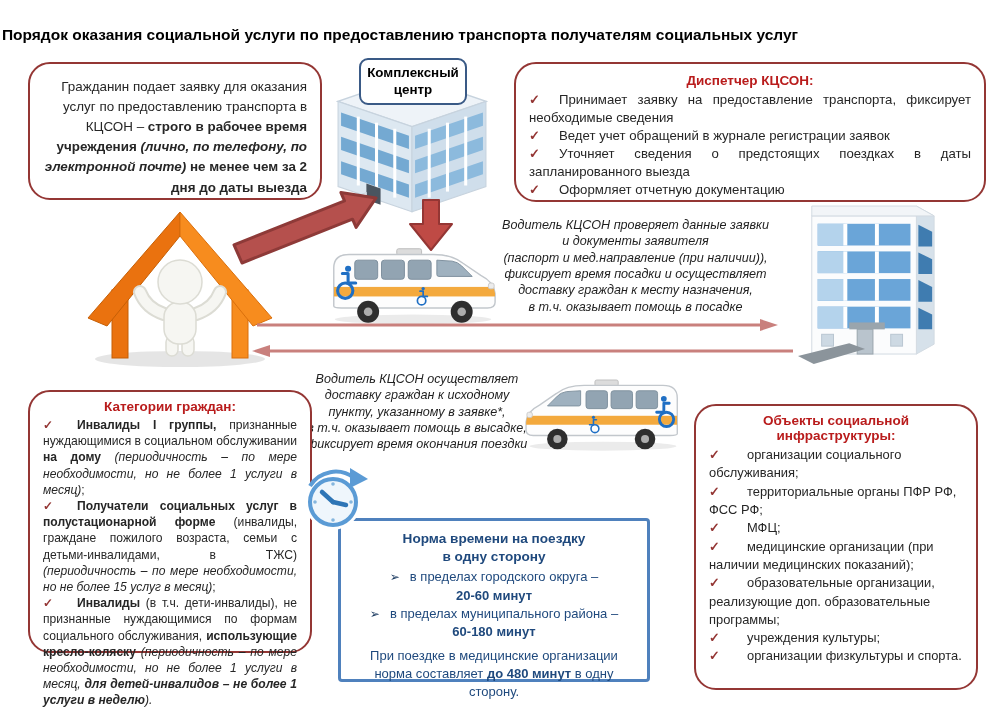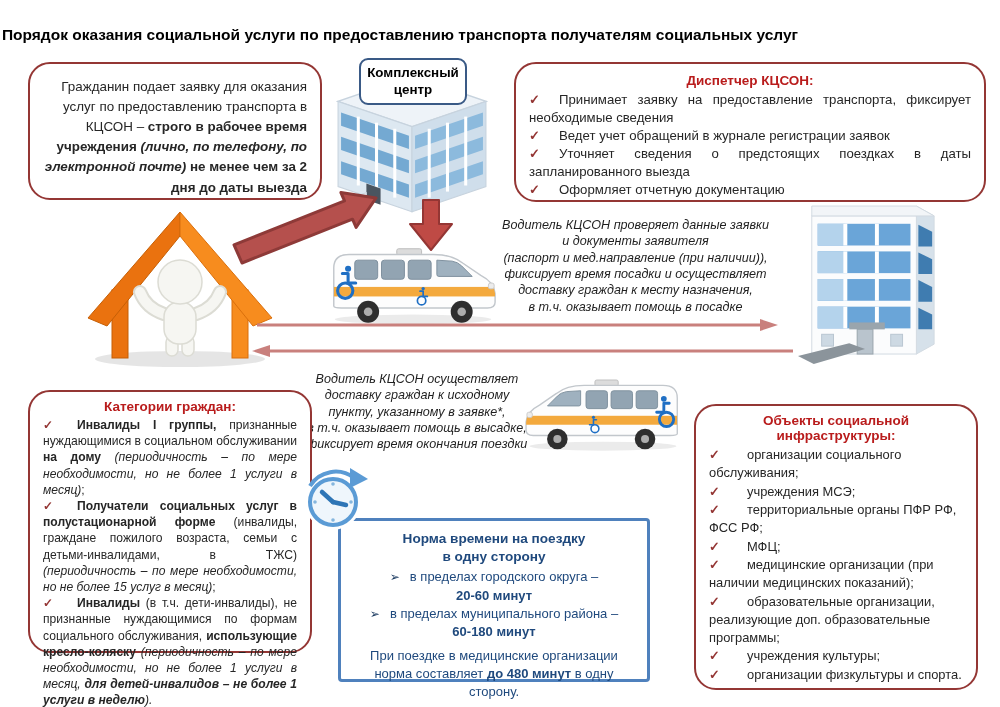--- a/index.html
+++ b/index.html
@@ -270,21 +270,20 @@
     <div class="tb-row"><span class="tb-bullet">➢</span><span>в пределах городского округа –</span></div>
     <div class="tb-value">20-60 минут</div>
     <div class="tb-row"><span class="tb-bullet">➢</span><span>в пределах муниципального района –</span></div>
     <div class="tb-value">60-180 минут</div>
     <div class="tb-note"><span>При поездке в медицинские организации норма составляет </span><span class="seg-b">до 480 минут</span><span> в одну сторону.</span></div>
   </div>
 
   <div class="abs mbox infra">
     <div class="box-title">Объекты социальной инфраструктуры:</div>
     <div class="check-item"><span class="chk">✓</span><span>организации социального обслуживания;</span></div>
-    <div class="check-item"><span class="chk">✓</span><span>учреждения МСЭ;</span></div>
     <div class="check-item"><span class="chk">✓</span><span>территориальные органы ПФР РФ, ФСС РФ;</span></div>
     <div class="check-item"><span class="chk">✓</span><span>МФЦ;</span></div>
     <div class="check-item"><span class="chk">✓</span><span>медицинские организации (при наличии медицинских показаний);</span></div>
     <div class="check-item"><span class="chk">✓</span><span>образовательные организации, реализующие доп. образовательные программы;</span></div>
     <div class="check-item"><span class="chk">✓</span><span>учреждения культуры;</span></div>
     <div class="check-item"><span class="chk">✓</span><span>организации физкультуры и спорта.</span></div>
   </div>
 
 </div>
 

